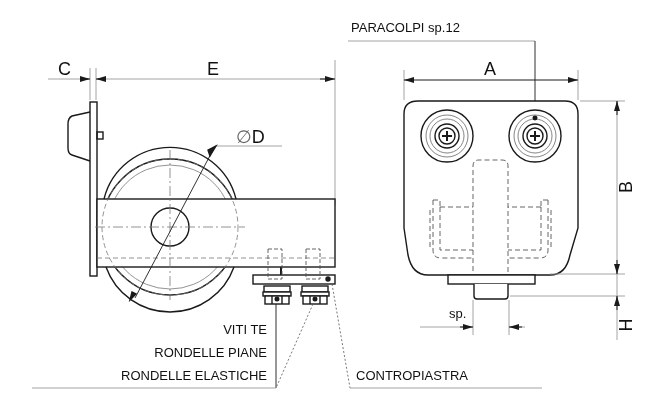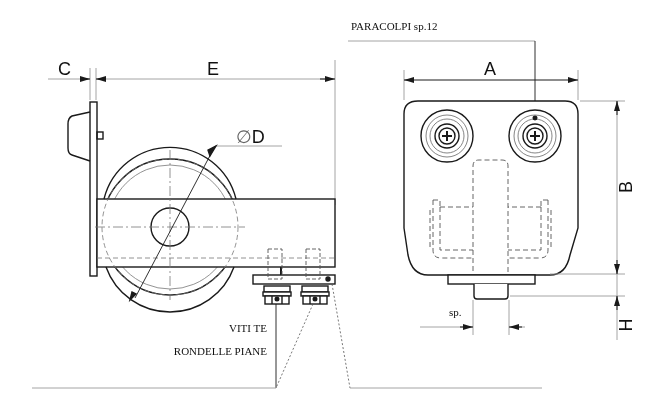--- a/index.html
+++ b/index.html
@@ -1,20 +1,20 @@
 <!DOCTYPE html>
 <html><head>
 <meta charset="utf-8">
 <style>
   html, body { margin: 0; padding: 0; background: #ffffff; }
   body { width: 649px; height: 408px; overflow: hidden; position: relative; }
   #drawing { position: absolute; left: 0; top: 0; width: 649px; height: 408px; }
   .lbl { position: absolute; font-family: "Liberation Sans", sans-serif; color: #111; white-space: nowrap; line-height: 1; }
   .big { font-size: 18px; }
-  .mid { font-size: 11px; font-family: Liberation Serif, serif; }
+  .mid { font-size: 13px; }
   .rot { transform: rotate(-90deg); transform-origin: center center; }
 </style>
 </head>
 <body>
 
 <div id="drawing">
 <svg width="649" height="408" viewBox="0 0 649 408" xmlns="http://www.w3.org/2000/svg">
   <defs>
     <marker id="arr" viewBox="0 0 10 6" refX="10" refY="3" markerWidth="10" markerHeight="6" orient="auto-start-reverse">
       <path d="M0,0 L10,3 L0,6 Z" fill="#1a1a1a"></path>
@@ -166,13 +166,15 @@
   <span style="color:#666">∅</span><span>D</span>
 </div>
 <div class="lbl mid" style="left:351px; top:21px;">PARACOLPI sp.12</div>
 <div class="lbl big" style="left:484px; top:60px;">A</div>
 <div class="lbl big rot" style="left:616px; top:178px; width:20px; text-align:center;">B</div>
 <div class="lbl big rot" style="left:616px; top:316px; width:20px; text-align:center;">H</div>
 <div class="lbl mid" style="left:449px; top:307px;">sp.</div>
 
 <div class="lbl mid" style="right:382px; top:323px; text-align:right;margin-left:8px;">VITI TE</div>
 <div class="lbl mid" style="right:382px; top:346px; text-align:right;">RONDELLE PIANE</div>
+<div class="lbl mid" style="right:382px; top:369px; text-align:right;">RONDELLE ELASTICHE</div>
+<div class="lbl mid" style="left:356px; top:369px;">CONTROPIASTRA</div>
 </div>
 
 </body></html>

